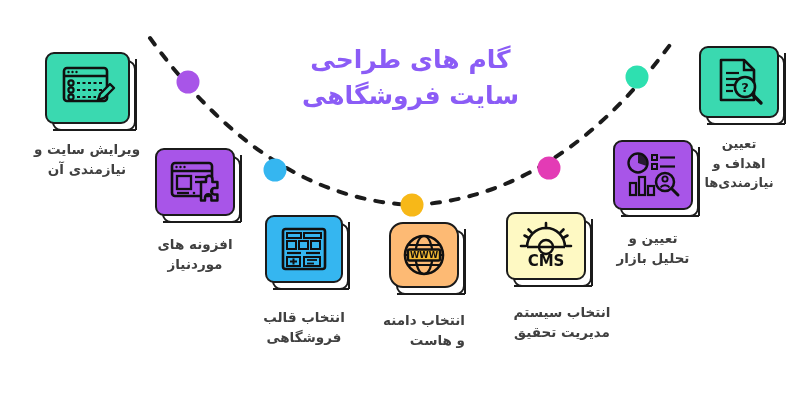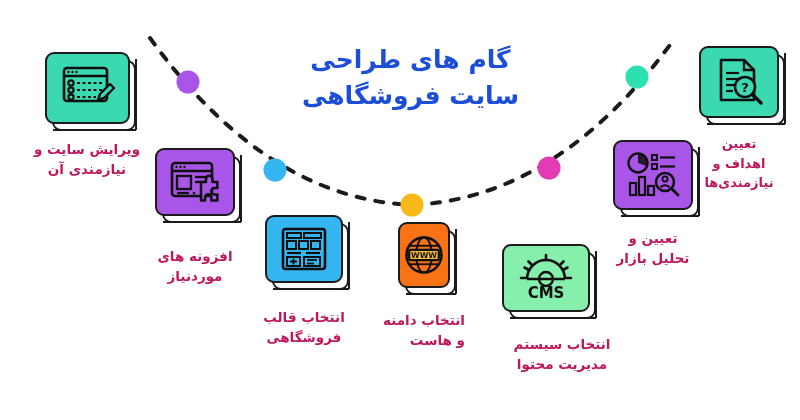--- a/index.html
+++ b/index.html
@@ -19,21 +19,21 @@
   
   .dot{
     position:absolute;border-radius:50%;
     transform:translate(-50%,-50%);
   }
 
   
   .title{
     position:absolute;
     text-align:center;
-    color:#1d4ed8;
+    color:#8b5cf6;
     font-weight:bold;
     line-height:1.45;
     letter-spacing:-0.3px;
     white-space:nowrap;
   }
   .title .line{display:block;}
 
   
   .step{position:absolute;display:flex;flex-direction:column;align-items:center;}
   .card-wrap{position:relative;}
@@ -58,21 +58,21 @@
     left:6px;right:-8px;bottom:-9px;height:9px;
     border-bottom:2.5px solid #1b1b1b;
   }
   .hatch-r{
     right:-9px;top:5px;bottom:-8px;width:9px;
     border-right:2.5px solid #1b1b1b;
   }
   .card svg{display:block;}
 
   .caption{
-    color:#be185d;
+    color:#404040;
     font-weight:bold;
     text-align:center;
     line-height:1.5;
     white-space:nowrap;
   }
   .caption .cline{display:block;}
 </style>
 </head>
 <body>
 
@@ -135,21 +135,21 @@
             <circle cx="17.5" cy="9" r="1.2" fill="#101010"></circle>
           <rect x="10" y="18" width="14" height="13" fill="none" stroke="#101010" stroke-width="2.3"></rect>
           <line x1="28" y1="19" x2="41" y2="19" stroke="#101010" stroke-width="2.3"></line>
           <line x1="28" y1="24" x2="41" y2="24" stroke="#101010" stroke-width="2.3"></line>
           <line x1="10" y1="35" x2="22" y2="35" stroke="#101010" stroke-width="2.3"></line>
           <circle cx="27" cy="35" r="1.3" fill="#101010"></circle>
           <path d="M34 24 h5 v-3 a3.2 3.2 0 1 1 6.4 0 v3 h5 v6 h-3 a3.2 3.2 0 1 0 0 6.4 h3 v6 h-6 v-3 a3.2 3.2 0 1 0 -6.4 0 v3 h-4 z" fill="#a855e8" stroke="#101010" stroke-width="2.5" stroke-linejoin="round"></path>
         </svg>
       </div>
     </div>
-    <div class="caption" style="margin-top:30px;font-size:13.5px;">
+    <div class="caption" style="margin-top:18px;font-size:13.5px;">
       <span class="cline">افزونه های</span>
       <span class="cline">موردنیاز</span>
     </div>
   </div>
 
   <div class="step" style="left:248px;top:215px;width:112px;align-items:center;">
     <div class="card-wrap">
       <div class="card" id="card-2" style="width:78px;height:68px;background:#35b6f0;">
         <span class="hatch-b"></span>
         <span class="hatch-r"></span>
@@ -172,21 +172,21 @@
       </div>
     </div>
     <div class="caption" style="margin-top:24px;font-size:13.5px;">
       <span class="cline">انتخاب قالب</span>
       <span class="cline">فروشگاهی</span>
     </div>
   </div>
 
   <div class="step" style="left:372px;top:222px;width:104px;">
     <div class="card-wrap">
-      <div class="card" id="card-3" style="width:52px;height:66px;background:#f97316;">
+      <div class="card" id="card-3" style="width:70px;height:66px;background:#fdba74;border-radius:14px;">
         <span class="hatch-b"></span>
         <span class="hatch-r"></span>
         <svg width="52" height="48" viewBox="0 0 52 48">
           <circle cx="26" cy="24" r="19" fill="none" stroke="#101010" stroke-width="2.6"></circle>
           <ellipse cx="26" cy="24" rx="8.5" ry="19" fill="none" stroke="#101010" stroke-width="2.2"></ellipse>
           <line x1="7" y1="24" x2="45" y2="24" stroke="#101010" stroke-width="2.2"></line>
           <line x1="10.5" y1="14" x2="41.5" y2="14" stroke="#101010" stroke-width="2"></line>
           <line x1="10.5" y1="34" x2="41.5" y2="34" stroke="#101010" stroke-width="2"></line>
           <rect x="10" y="18.5" width="32" height="11" rx="1.5" fill="#f5ba35" stroke="#101010" stroke-width="2.4"></rect>
           <text x="26" y="27" font-family="'DejaVu Sans','Liberation Sans',sans-serif" font-size="8.5" font-weight="bold" fill="#101010" text-anchor="middle">WWW</text>
@@ -194,35 +194,35 @@
       </div>
     </div>
     <div class="caption" style="margin-top:22px;font-size:13.5px;text-align:right;">
       <span class="cline">انتخاب دامنه</span>
       <span class="cline">و هاست</span>
     </div>
   </div>
 
   <div class="step" style="left:488px;top:212px;width:116px;">
     <div class="card-wrap">
-      <div class="card" id="card-4" style="width:88px;height:68px;background:#86efac;margin-top:32px;">
+      <div class="card" id="card-4" style="width:80px;height:68px;background:#fef9c3;">
         <span class="hatch-b"></span>
         <span class="hatch-r"></span>
         <svg width="54" height="50" viewBox="0 0 54 50">
           <path d="M8 26 a19 19 0 0 1 38 0" fill="none" stroke="#101010" stroke-width="2.6"></path>
           <path d="M27 7 v-5 M13 12 l-3.5 -3.5 M41 12 l3.5 -3.5 M7 25 h-5 M47 25 h5 M10 17 l-4.5 -2.5 M44 17 l4.5 -2.5" stroke="#101010" stroke-width="2.6" stroke-linecap="round"></path>
           <circle cx="27" cy="26" r="7" fill="none" stroke="#101010" stroke-width="2.4"></circle>
           <line x1="8" y1="26" x2="46" y2="26" stroke="#101010" stroke-width="2.6"></line>
           <text x="27" y="45" font-family="'DejaVu Sans','Liberation Sans',sans-serif" font-size="15" font-weight="bold" fill="#101010" text-anchor="middle">CMS</text>
         </svg>
       </div>
     </div>
     <div class="caption" style="margin-top:22px;font-size:13.5px;margin-left:32px;">
       <span class="cline">انتخاب سیستم</span>
-      <span class="cline">مدیریت محتوا</span>
+      <span class="cline">مدیریت تحقیق</span>
     </div>
   </div>
 
   <div class="step" style="left:598px;top:140px;width:110px;">
     <div class="card-wrap">
       <div class="card" id="card-5" style="width:80px;height:70px;background:#a855e8;">
         <span class="hatch-b"></span>
         <span class="hatch-r"></span>
         <svg width="58" height="50" viewBox="0 0 58 50">
           <circle cx="14" cy="13" r="9.5" fill="none" stroke="#101010" stroke-width="2.4"></circle>

